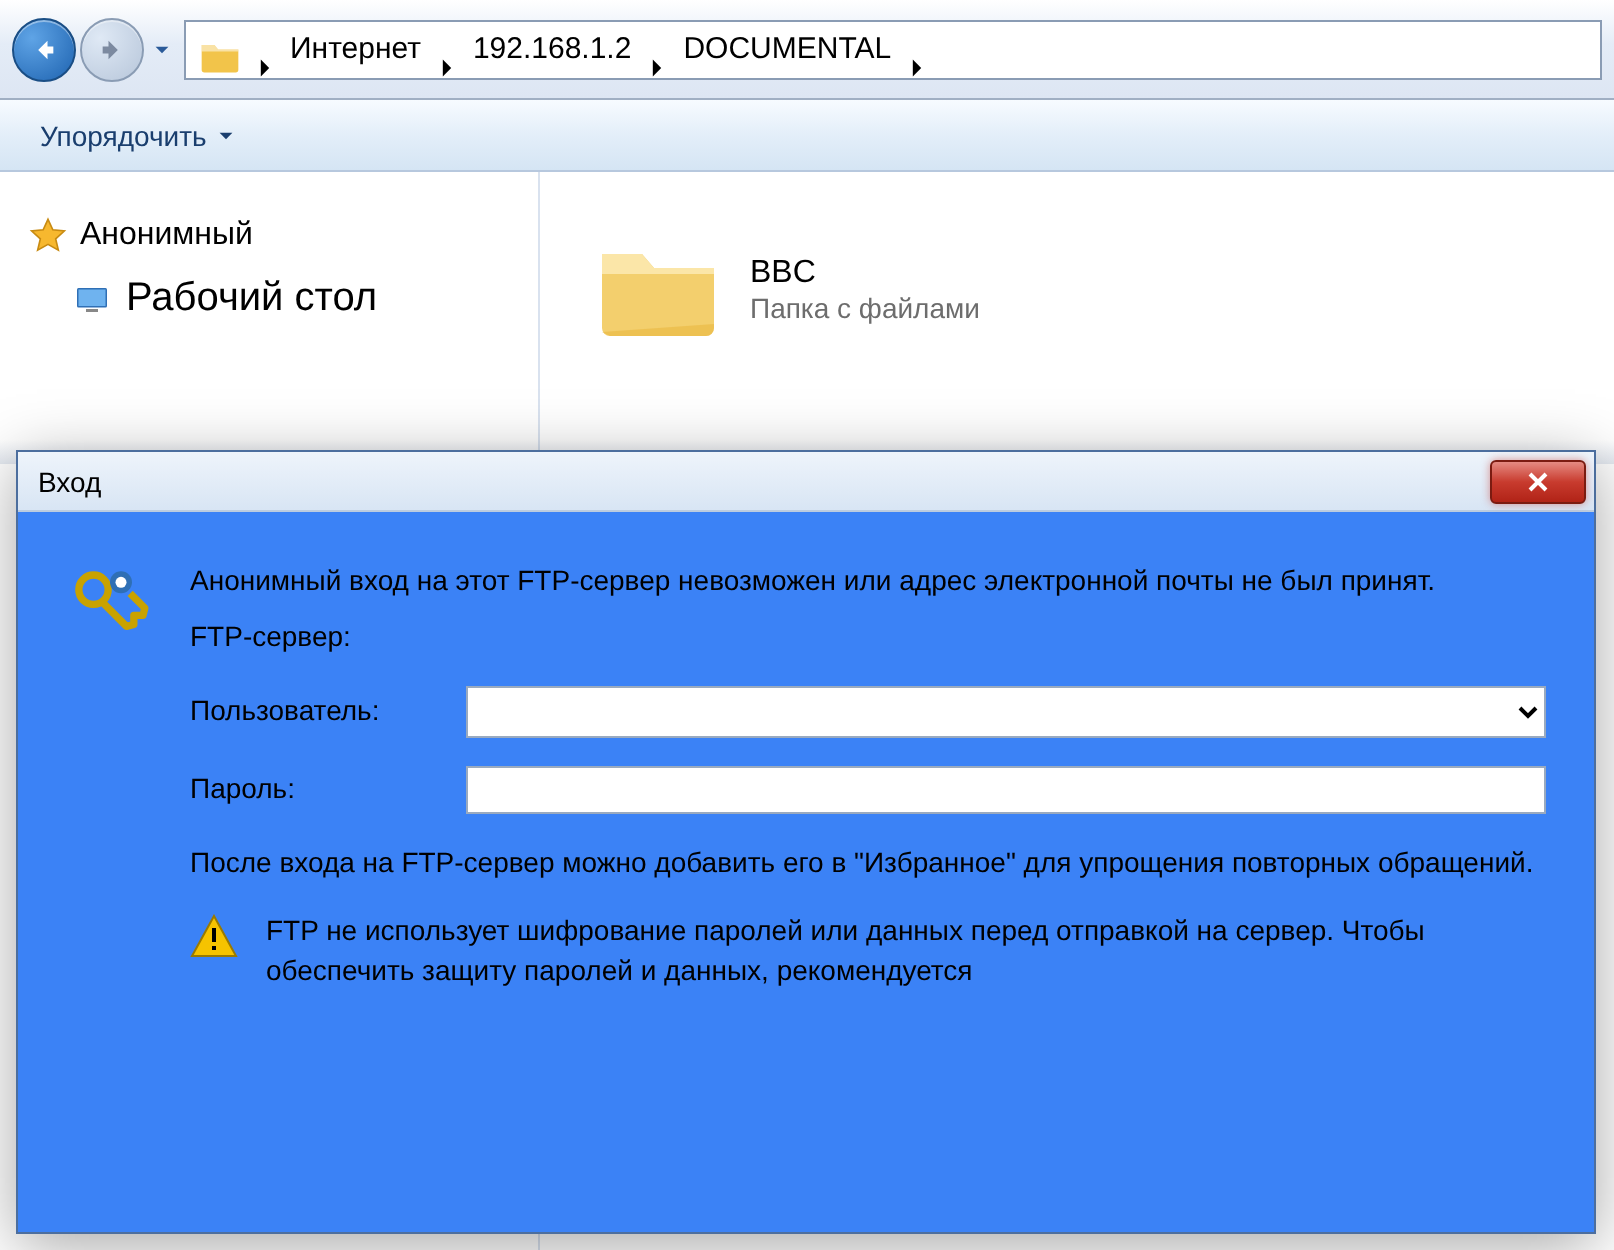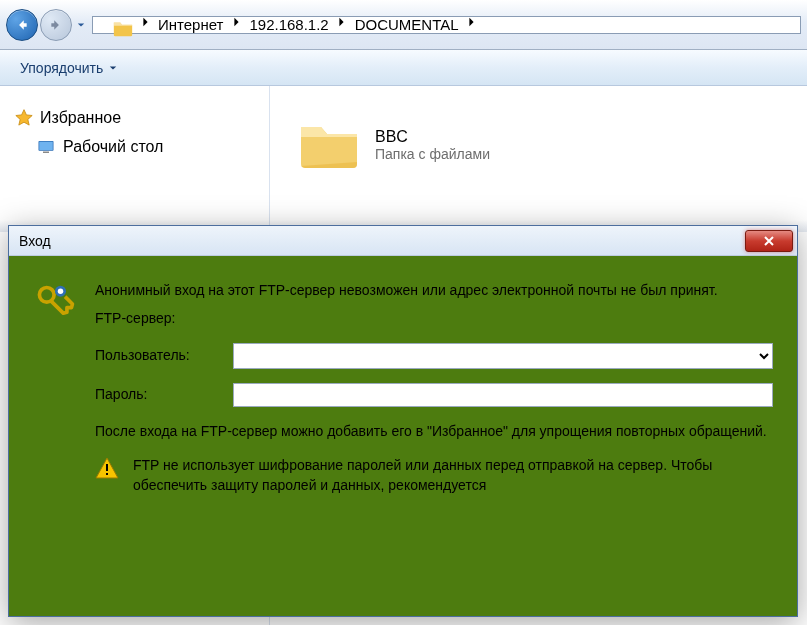--- a/index.html
+++ b/index.html
@@ -22,23 +22,23 @@
   }
   .nav-btn svg{width:14px;height:14px;fill:#fff;}
   .nav-forward{background:radial-gradient(circle at 30% 30%,#dfe9f5,#b7c6da);border-color:#8a9cb4;color:#6b7a90;}
   .nav-forward svg{fill:#7c8aa0;}
   .nav-drop{
     width:14px;height:30px;display:flex;align-items:center;justify-content:center;
     cursor:pointer;
   }
   .nav-drop svg{width:8px;height:8px;fill:#2a5a99;}
   .addressbar{
-    flex:1;height:18px;margin-left:4px;
+    flex:1;height:30px;margin-left:4px;
     border:1px solid #8a9cb4;background:#fff;
-    display:flex;align-items:flex-start;padding:0 15px;
+    display:flex;align-items:flex-end;padding:0 2px;
   }
   .addr-icon{width:22px;height:22px;margin:0 4px;}
   .crumb{display:flex;align-items:center;height:100%;padding:0 6px;cursor:pointer;font-size:15px;}
   .crumb-sep{width:14px;display:flex;align-items:center;justify-content:center;}
   .crumb-sep svg{width:7px;height:10px;fill:#000;}
 
   
   .toolbar{
     height:36px;
     background:linear-gradient(#f7fbff,#e3eef9 50%,#d5e5f4);
@@ -56,42 +56,42 @@
   .sidebar{
     width:270px;border-right:1px solid #d9e2ef;
     padding:18px 8px;
   }
   .fav-header{
     display:flex;align-items:center;gap:6px;font-size:16px;padding:4px 6px;
   }
   .star{width:20px;height:20px;}
   .side-item{
     display:flex;align-items:center;gap:8px;
-    padding:5px 6px 5px 28px;font-size:16px;cursor:pointer;
+    padding:5px 6px 5px 28px;font-size:20px;cursor:pointer;
     border:1px solid transparent;
   }
   .side-item.selected{background:#cde6ff;border:1px solid #7da9d9;}
   .side-icon{width:18px;height:18px;}
 
   .content{
     flex:1;padding:22px 18px;
   }
   .folder-item{
     display:flex;align-items:center;gap:14px;
     padding:8px;border:1px solid transparent;cursor:pointer;
   }
   .folder-icon{width:64px;height:56px;}
   .folder-text .name{font-size:16px;}
   .folder-text .sub{font-size:14px;color:#6d6d6d;}
 
   
   .dialog{
     position:absolute;left:8px;top:225px;
     width:790px;height:392px;
-    background:#4d7c0f;border:1px solid #4c6e9e;
+    background:#3b82f6;border:1px solid #4c6e9e;
     box-shadow:0 6px 30px rgba(0,0,0,.35);
     filter:blur(0);
   }
   .dlg-titlebar{
     height:30px;
     background:linear-gradient(#eef4fb,#d8e5f4);
     border-bottom:1px solid #bcccdf;
     display:flex;align-items:center;justify-content:space-between;
     padding:0 4px 0 10px;font-size:14px;
   }
@@ -189,21 +189,21 @@
       </svg>
   </div>
 </div>
 
 <div class="main">
   <div class="sidebar">
     <div class="fav-header">
       <svg class="star" viewBox="0 0 24 24">
         <path fill="#f7b82f" stroke="#c88b12" d="M12 2l2.9 6.3 6.9.7-5.2 4.7 1.6 6.8L12 17l-6.2 3.5 1.6-6.8L2.2 9l6.9-.7z"></path>
       </svg>
-      <span>Избранное</span>
+      <span>Анонимный</span>
     </div>
     <div class="side-item">
       <svg class="side-icon" viewBox="0 0 24 24">
         <rect x="2" y="4" width="20" height="13" rx="1" fill="#2f6fb5"></rect>
         <rect x="3" y="5" width="18" height="11" fill="#6fb3ef"></rect>
         <rect x="8" y="18" width="8" height="2" fill="#888"></rect>
       </svg>
       <span>Рабочий стол</span>
     </div>
   </div>

